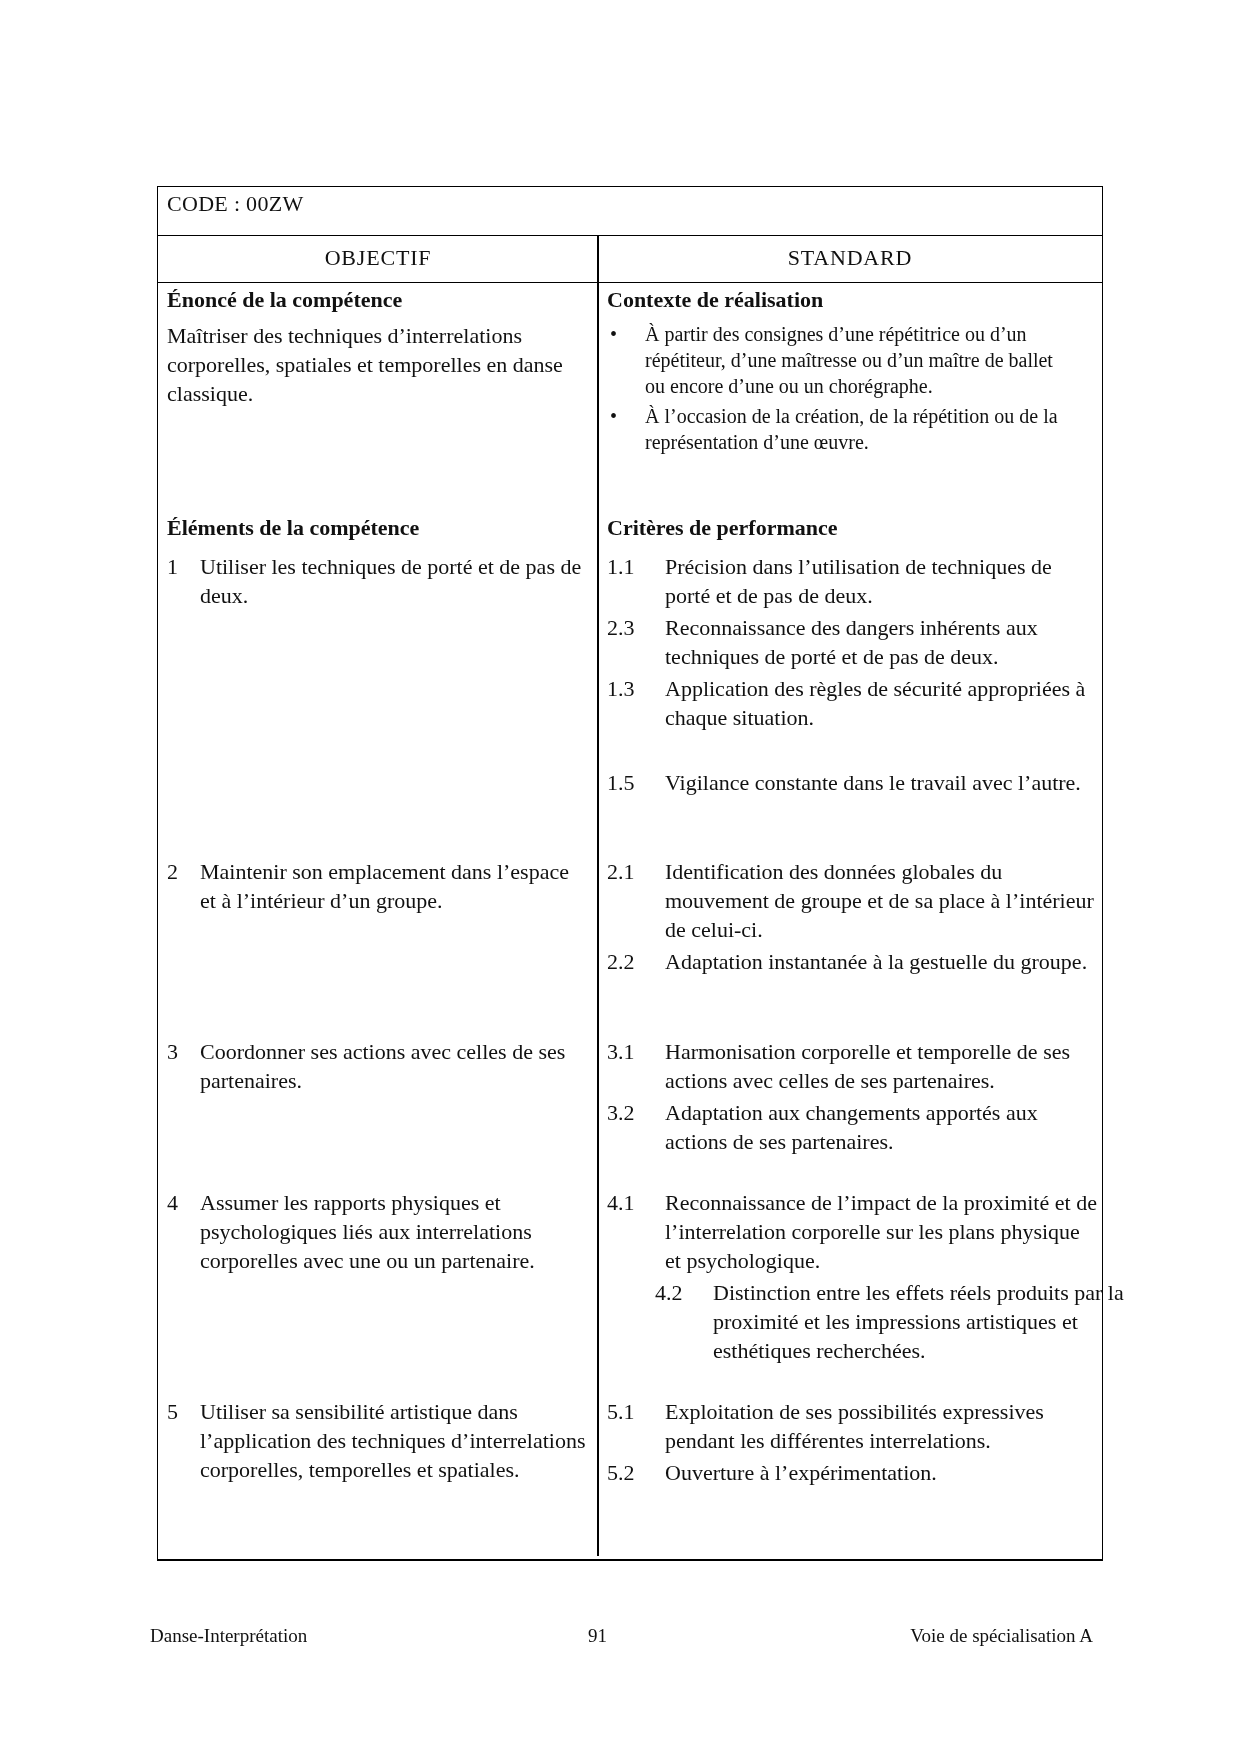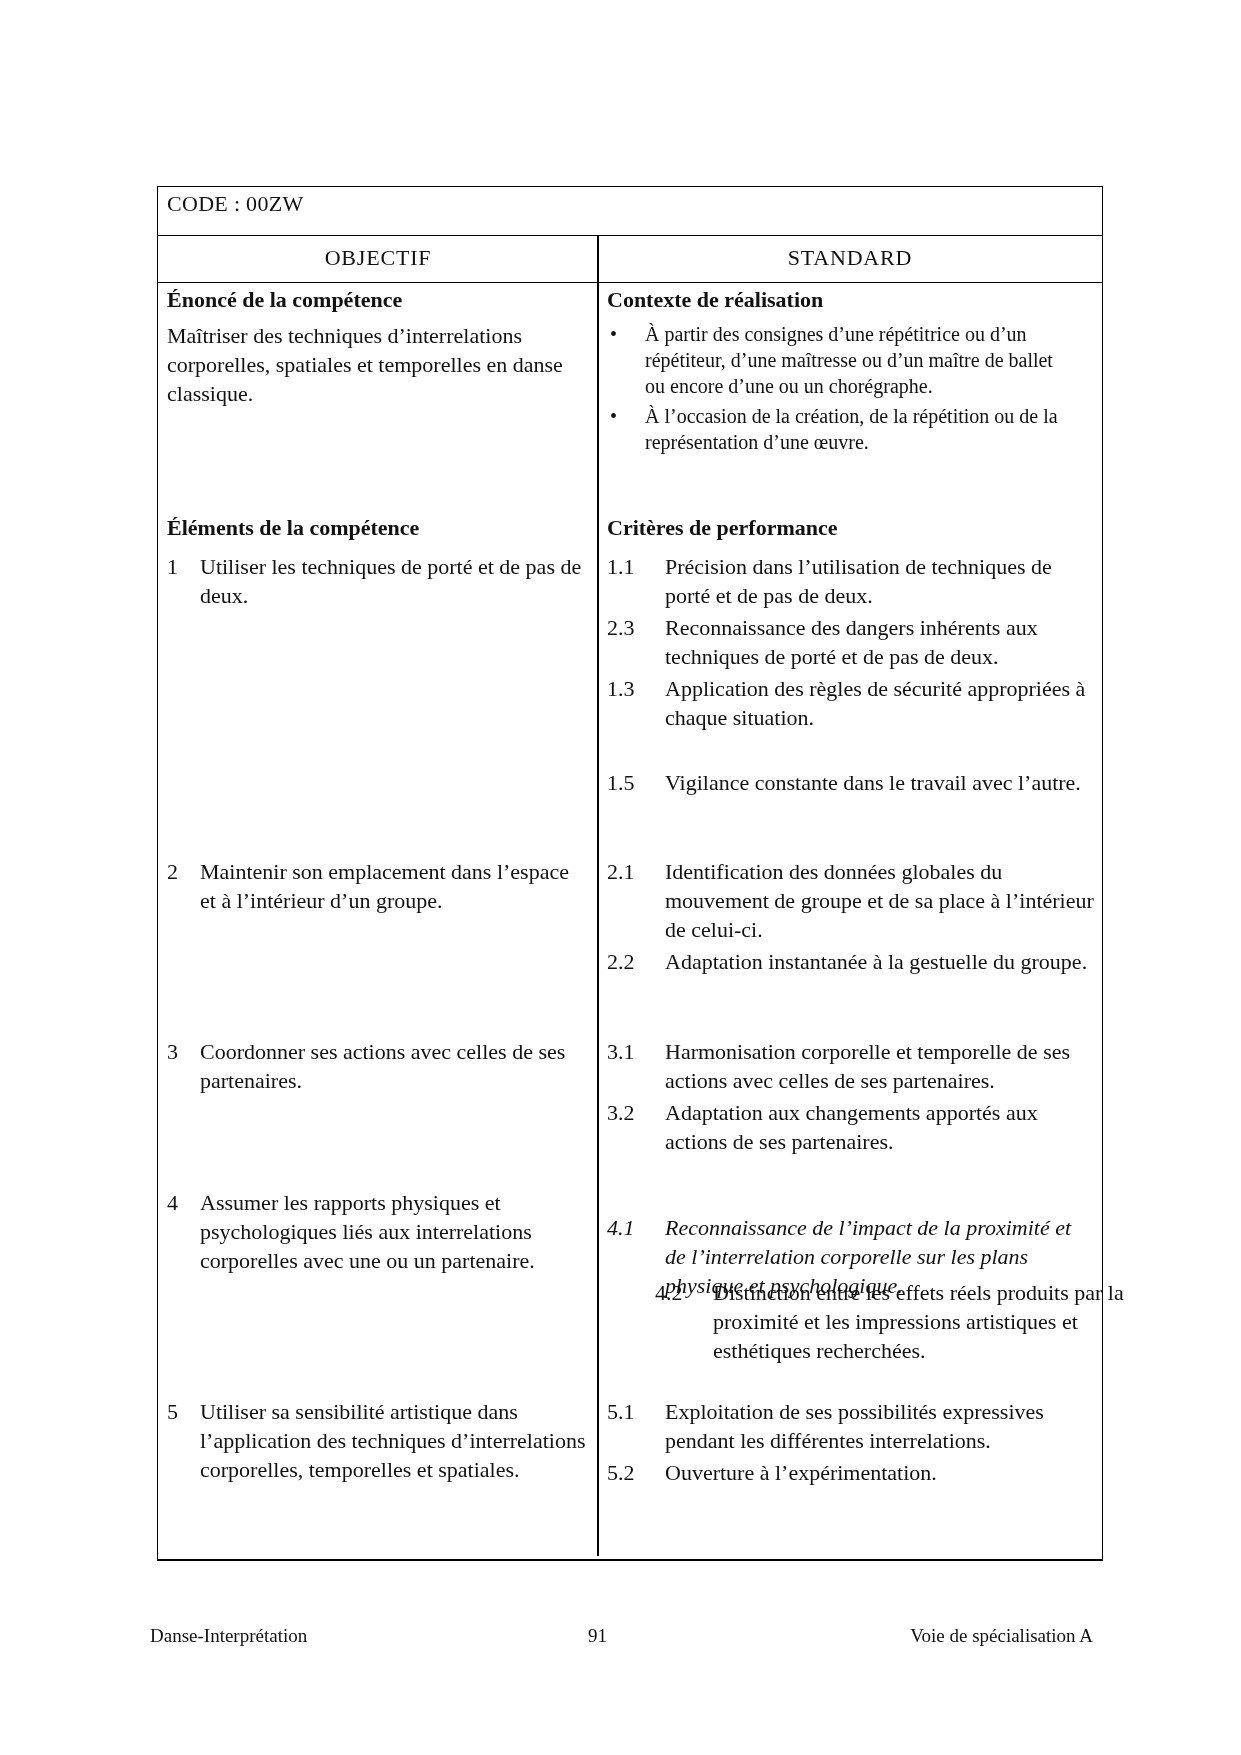--- a/index.html
+++ b/index.html
@@ -140,21 +140,21 @@
       <span class="txt">Adaptation instantanée à la gestuelle du groupe.</span>
     </div>
     <div class="crit" style="top:754px;">
       <span class="num">3.1</span>
       <span class="txt">Harmonisation corporelle et temporelle de ses actions avec celles de ses partenaires.</span>
     </div>
     <div class="crit" style="top:815px;">
       <span class="num">3.2</span>
       <span class="txt">Adaptation aux changements apportés aux actions de ses partenaires.</span>
     </div>
-    <div class="crit" style="top:930px;font-style:italic;">
+    <div class="crit" style="top:905px;">
       <span class="num">4.1</span>
       <span class="txt">Reconnaissance de l’impact de la proximité et de l’interrelation corporelle sur les plans physique et psychologique.</span>
     </div>
     <div class="crit" style="top:995px;margin-left:48px;">
       <span class="num">4.2</span>
       <span class="txt">Distinction entre les effets réels produits par la proximité et les impressions artistiques et esthétiques recherchées.</span>
     </div>
     <div class="crit" style="top:1114px;">
       <span class="num">5.1</span>
       <span class="txt">Exploitation de ses possibilités expressives pendant les différentes interrelations.</span>

